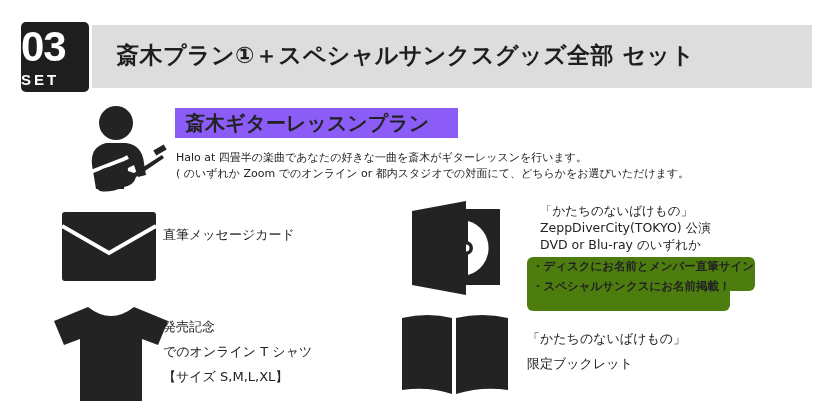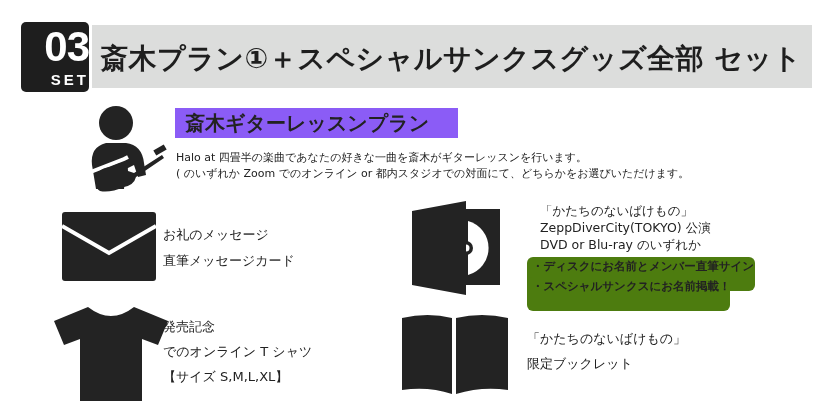--- a/index.html
+++ b/index.html
@@ -1,29 +1,29 @@
 <!DOCTYPE html>
 <html><head>
 <meta charset="utf-8">
 <style>
   * { box-sizing: border-box; margin: 0; padding: 0; }
   html, body { width: 834px; height: 417px; background: #ffffff; overflow: hidden; }
   body { position: relative; font-family: "DejaVu Sans", "Liberation Sans", sans-serif; color: #222222; }
 
   .badge {
     position: absolute; left: 21px; top: 22px; width: 68px; height: 70px;
-    background: #1e1e1e; border-radius: 5px; color: #ffffff; text-align: right;
+    background: #1e1e1e; border-radius: 5px; color: #ffffff; text-align: left;
   }
   .badge .num { position: absolute; left: 0; right: 0; top: 4px; font-family: "Liberation Sans", sans-serif; font-weight: bold; font-size: 42px; line-height: 42px; letter-spacing: -1px; }
   .badge .set { position: absolute; left: 0; right: 0; top: 50px; font-family: "Liberation Sans", sans-serif; font-weight: bold; font-size: 15px; line-height: 16px; letter-spacing: 3px; }
 
   .title-bar {
     position: absolute; left: 92px; top: 25px; width: 720px; height: 63px; background: #dcdddc;
   }
-  .title-bar .title { position: absolute; left: 8px; top: 15px; font-size: 28px; font-weight: bold; color: #1e1e1e; white-space: nowrap; letter-spacing: 0.5px; }
+  .title-bar .title { position: absolute; left: 24px; top: 15px; font-size: 23px; font-weight: bold; color: #1e1e1e; white-space: nowrap; letter-spacing: 0.5px; }
 
   .icon { position: absolute; }
 
   .plan-label {
     position: absolute; left: 175px; top: 108px; width: 283px; height: 30px;
     background: #8b5cf6; font-size: 20px; font-weight: bold; line-height: 30px; padding-left: 10px; color: #222; white-space: nowrap;
   }
   .desc { position: absolute; left: 176px; font-size: 11px; color: #222; white-space: nowrap; }
 
   .center-text { position: absolute; text-align: left; white-space: nowrap; color: #222; }
@@ -55,21 +55,20 @@
 
 <div class="plan-label">斎木ギターレッスンプラン</div>
 <div class="desc" style="top:150px">Halo at 四畳半の楽曲であなたの好きな一曲を斎木がギターレッスンを行います。</div>
 <div class="desc" style="top:166px">( のいずれか Zoom でのオンライン or 都内スタジオでの対面にて、どちらかをお選びいただけます。</div>
 
 <svg class="icon" style="left:62px;top:212px" width="94" height="69" viewBox="0 0 94 69">
   <rect x="0" y="0" width="94" height="69" rx="3" fill="#232323"></rect>
   <path d="M0 14 L47 41 L94 14" stroke="#ffffff" stroke-width="4" fill="none"></path>
 </svg>
 <div class="center-text" style="left:163px;width:200px;top:222px;font-size:13px;line-height:26px">
-  <span class="ct-line">お礼のメッセージ</span>
   <span class="ct-line">直筆メッセージカード</span>
 </div>
 
 <svg class="icon" style="left:408px;top:199px" width="92" height="98" viewBox="0 0 92 98">
   <rect x="50" y="10" width="42" height="76" fill="#232323"></rect>
   <path d="M60 22 A28 28 0 0 1 60 76 Z" fill="#ffffff"></path>
   <circle cx="58" cy="49" r="7" fill="#232323"></circle>
   <circle cx="58" cy="49" r="3.5" fill="#ffffff"></circle>
   <path d="M4 12 L58 2 L58 96 L4 86 Z" fill="#232323"></path>
 </svg>

